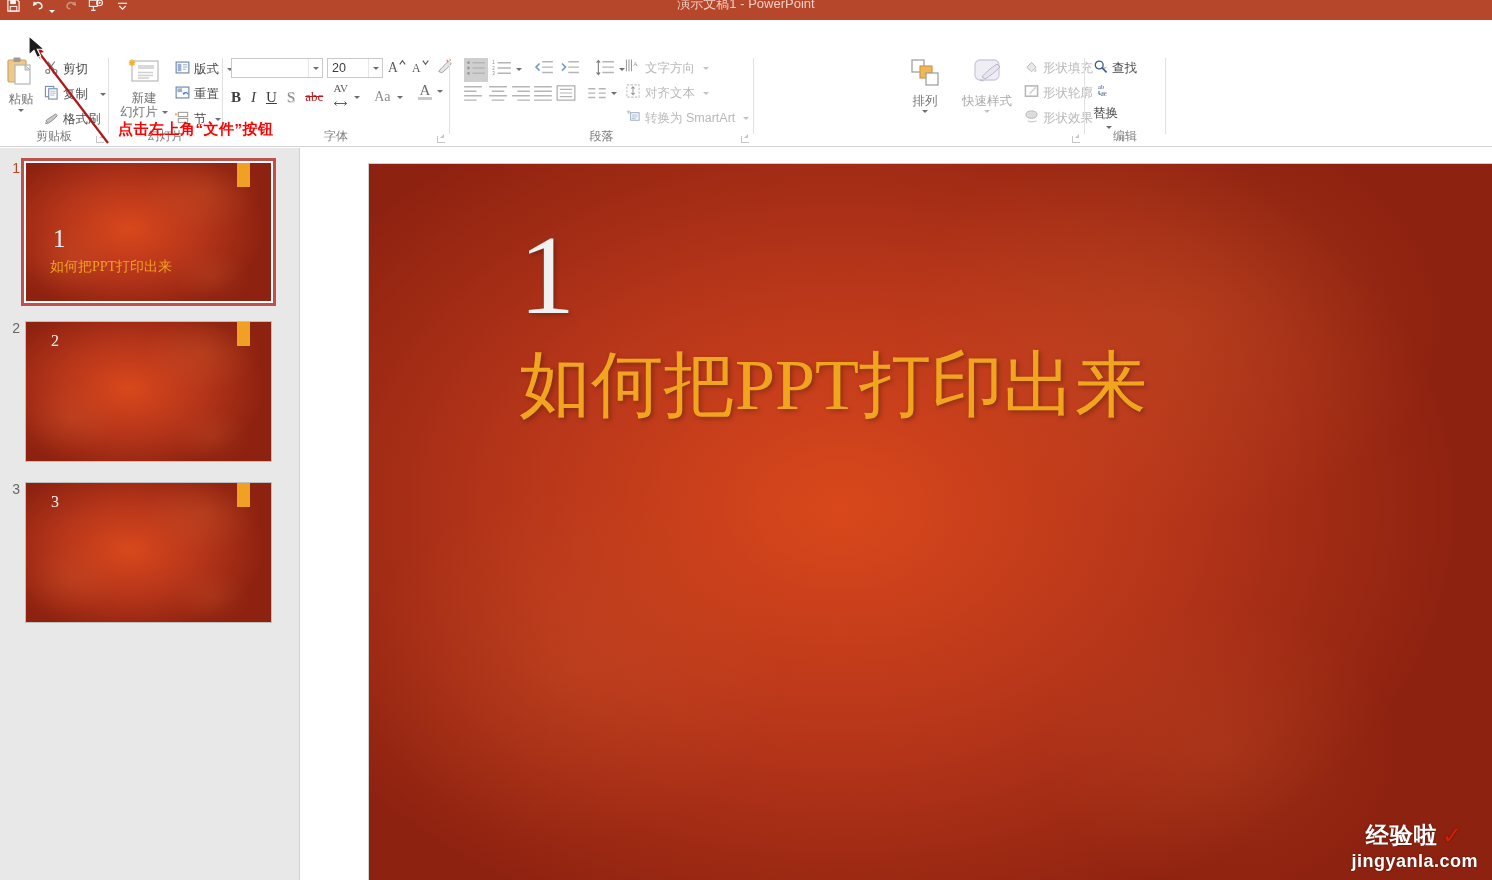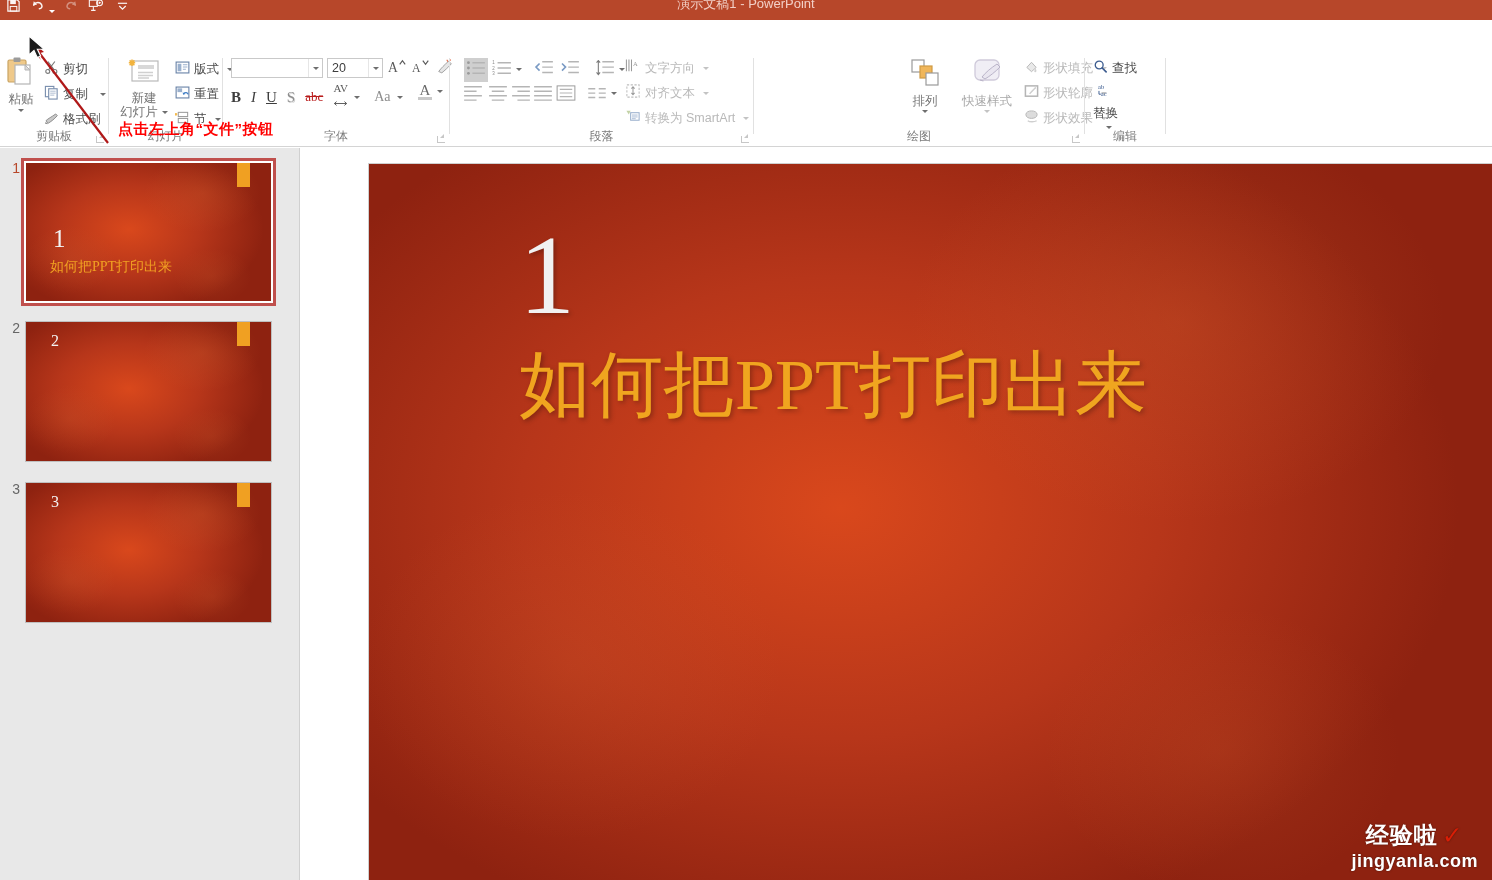--- a/index.html
+++ b/index.html
@@ -561,21 +561,20 @@
       <div class="sm-row" style="left:270px;top:55px;">
         <span>
           <svg width="15" height="15" viewBox="0 0 16 16">
               <path d="M2 6 C2 3.2, 5 2, 8 2 C11 2, 14 3.2, 14 6 C14 8.8, 11 10, 8 10 C5 10, 2 8.8, 2 6 Z" fill="#dcdcdc" stroke="#b5b5b5" stroke-width="1"></path>
               <path d="M4 12.5 C6 14, 11 14, 13.5 12.5" stroke="#cfcfcf" stroke-width="1.4" fill="none"></path>
             </svg>
         </span>
         <span class="btn-lbl dim">形状效果</span>
         <span class="caret-d dim" style="margin-left:4px;"></span>
       </div>
-      <div class="grp-label">绘图</div>
       <div class="dlg-launch"></div>
     </div>
     <div class="grp-sep" style="left:1084px;"></div>
 
     <div class="grp" style="left:1085px;width:80px;">
       <div class="sm-row" style="left:8px;top:5px;">
         <span>
           <svg width="15" height="15" viewBox="0 0 16 16">
               <circle cx="6.6" cy="6.4" r="4.2" fill="none" stroke="#3b5b8f" stroke-width="1.4"></circle>
               <path d="M9.8 9.6 L14 13.8" stroke="#3b5b8f" stroke-width="1.8" stroke-linecap="round"></path>

